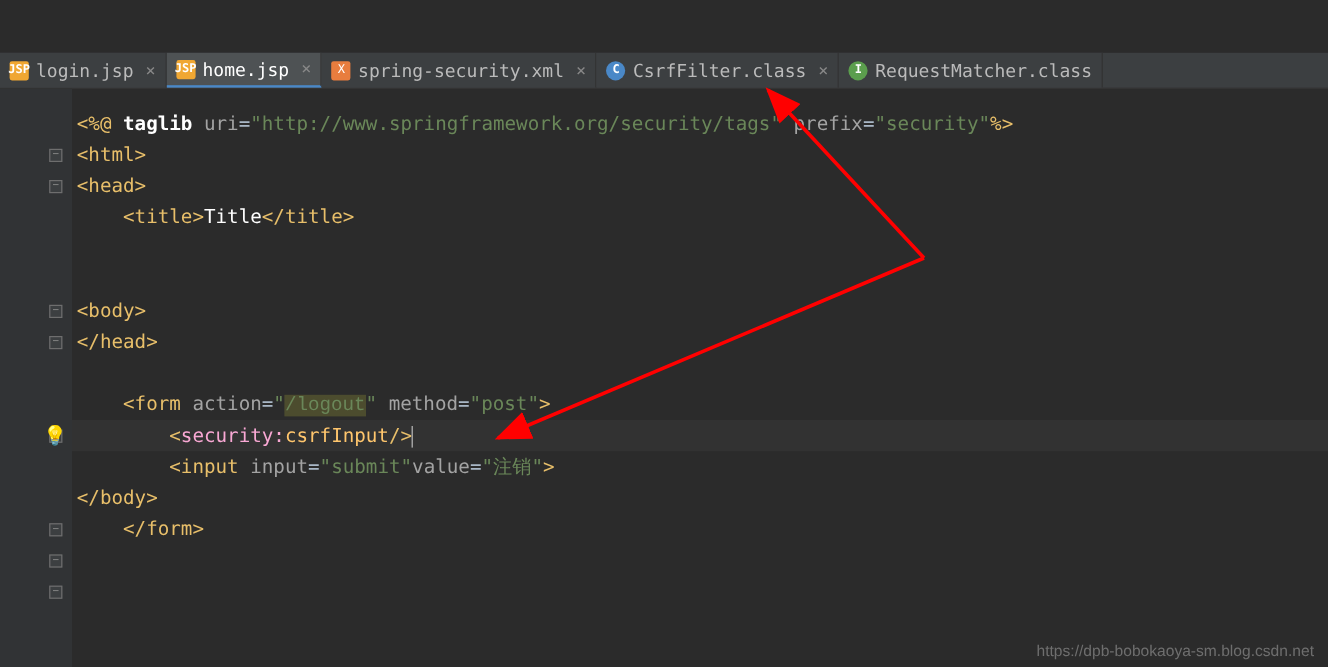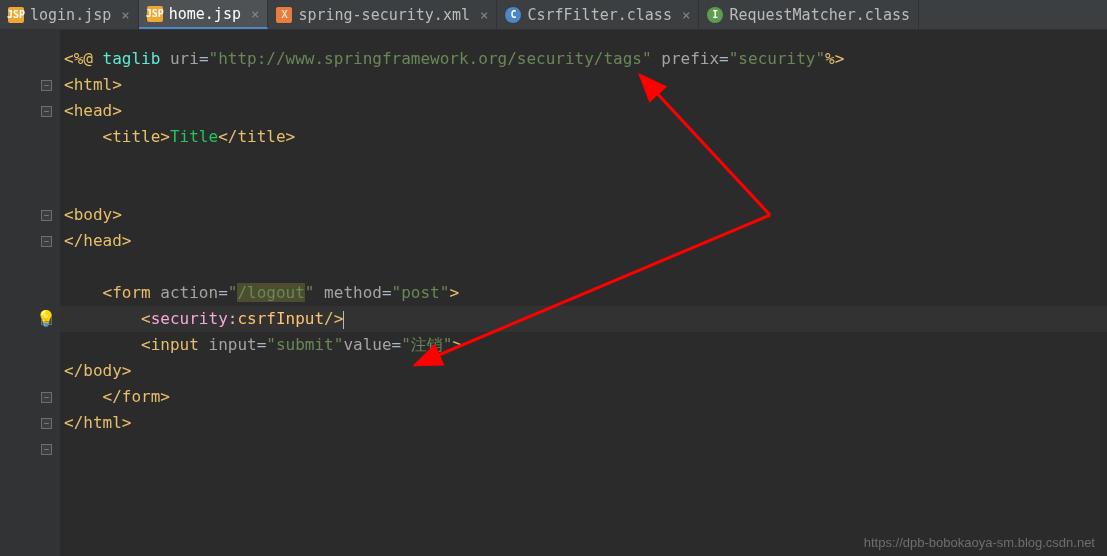--- a/index.html
+++ b/index.html
@@ -10,20 +10,21 @@
       width: 1107px;
       height: 556px;
       overflow: hidden;
       position: relative;
     }
     .tab-bar {
       display: flex;
       background: #3c3f41;
       height: 30px;
       border-bottom: 1px solid #323232;
+      margin-top: 44px;
     }
     .tab {
       display: flex;
       align-items: center;
       padding: 0 8px;
       background: #3c3f41;
       color: #bbbbbb;
       font-size: 15px;
       border-right: 1px solid #323232;
       cursor: pointer;
@@ -103,28 +104,28 @@
       vertical-align: middle;
     }
     .lightbulb {
       position: absolute;
       left: -24px;
       color: #f0a732;
       font-size: 16px;
     }
     
     .tag { color: #e8bf6a; }
-    .kw { color: #5eead4; }
+    .kw { color: #ffffff; font-weight: bold; }
     .attr { color: #a3a3a3; }
     .str { color: #6a8759; }
     .text { color: #a9b7c6; }
-    .txt-content { color: #22c55e; }
+    .txt-content { color: #ffffff; }
     .ns { color: #f9a8d4; }
     .fn { color: #ffc66d; }
-    .hl-bg { background: rgba(110,110,50,0.5); }
+    .hl-bg { background: rgba(110,110,50,0.5); font-family: Liberation Mono, monospace; }
     .watermark {
       position: absolute;
       bottom: 6px;
       right: 12px;
       color: #6e6e6e;
       font-size: 13px;
       font-family: sans-serif;
       text-align: center;
     }
     .arrow-svg {
@@ -208,21 +209,20 @@
     <div class="code-line"></div>
     <div class="code-line"></div>
     <div class="code-line"><span class="tag">&lt;body&gt;</span></div>
     <div class="code-line"><span class="tag">&lt;/head&gt;</span></div>
     <div class="code-line"></div>
     <div class="code-line">    <span class="tag">&lt;form </span><span class="attr">action</span><span class="text">=</span><span class="str">"</span><span class="str hl-bg">/logout</span><span class="str">"</span><span class="attr"> method</span><span class="text">=</span><span class="str">"</span><span class="str">post</span><span class="str">"</span><span class="tag">&gt;</span></div>
     <div class="code-line highlight-line" style="position:relative;"><span class="lightbulb">💡</span>        <span class="tag">&lt;</span><span class="ns">security:</span><span class="fn">csrfInput</span><span class="tag">/&gt;</span><span class="caret"></span></div>
     <div class="code-line">        <span class="tag">&lt;input </span><span class="attr">input</span><span class="text">=</span><span class="str">"</span><span class="str">submit</span><span class="str">"</span><span class="attr">value</span><span class="text">=</span><span class="str">"</span><span class="str">注销</span><span class="str">"</span><span class="tag">&gt;</span></div>
     <div class="code-line"><span class="tag">&lt;/body&gt;</span></div>
     <div class="code-line">    <span class="tag">&lt;/form&gt;</span></div>
-    <div class="code-line"><span class="tag">&lt;/html&gt;</span></div>
   </div>
 </div>
 
 <svg class="arrow-svg" width="1107" height="526">
   <defs>
     <marker id="arrowhead" markerWidth="10" markerHeight="8" refX="9" refY="4" orient="auto">
       <polygon points="0 0, 10 4, 0 8" fill="#ff0000"></polygon>
     </marker>
   </defs>
   <line x1="770" y1="185" x2="640" y2="45" stroke="#ff0000" stroke-width="3" marker-end="url(#arrowhead)"></line>

